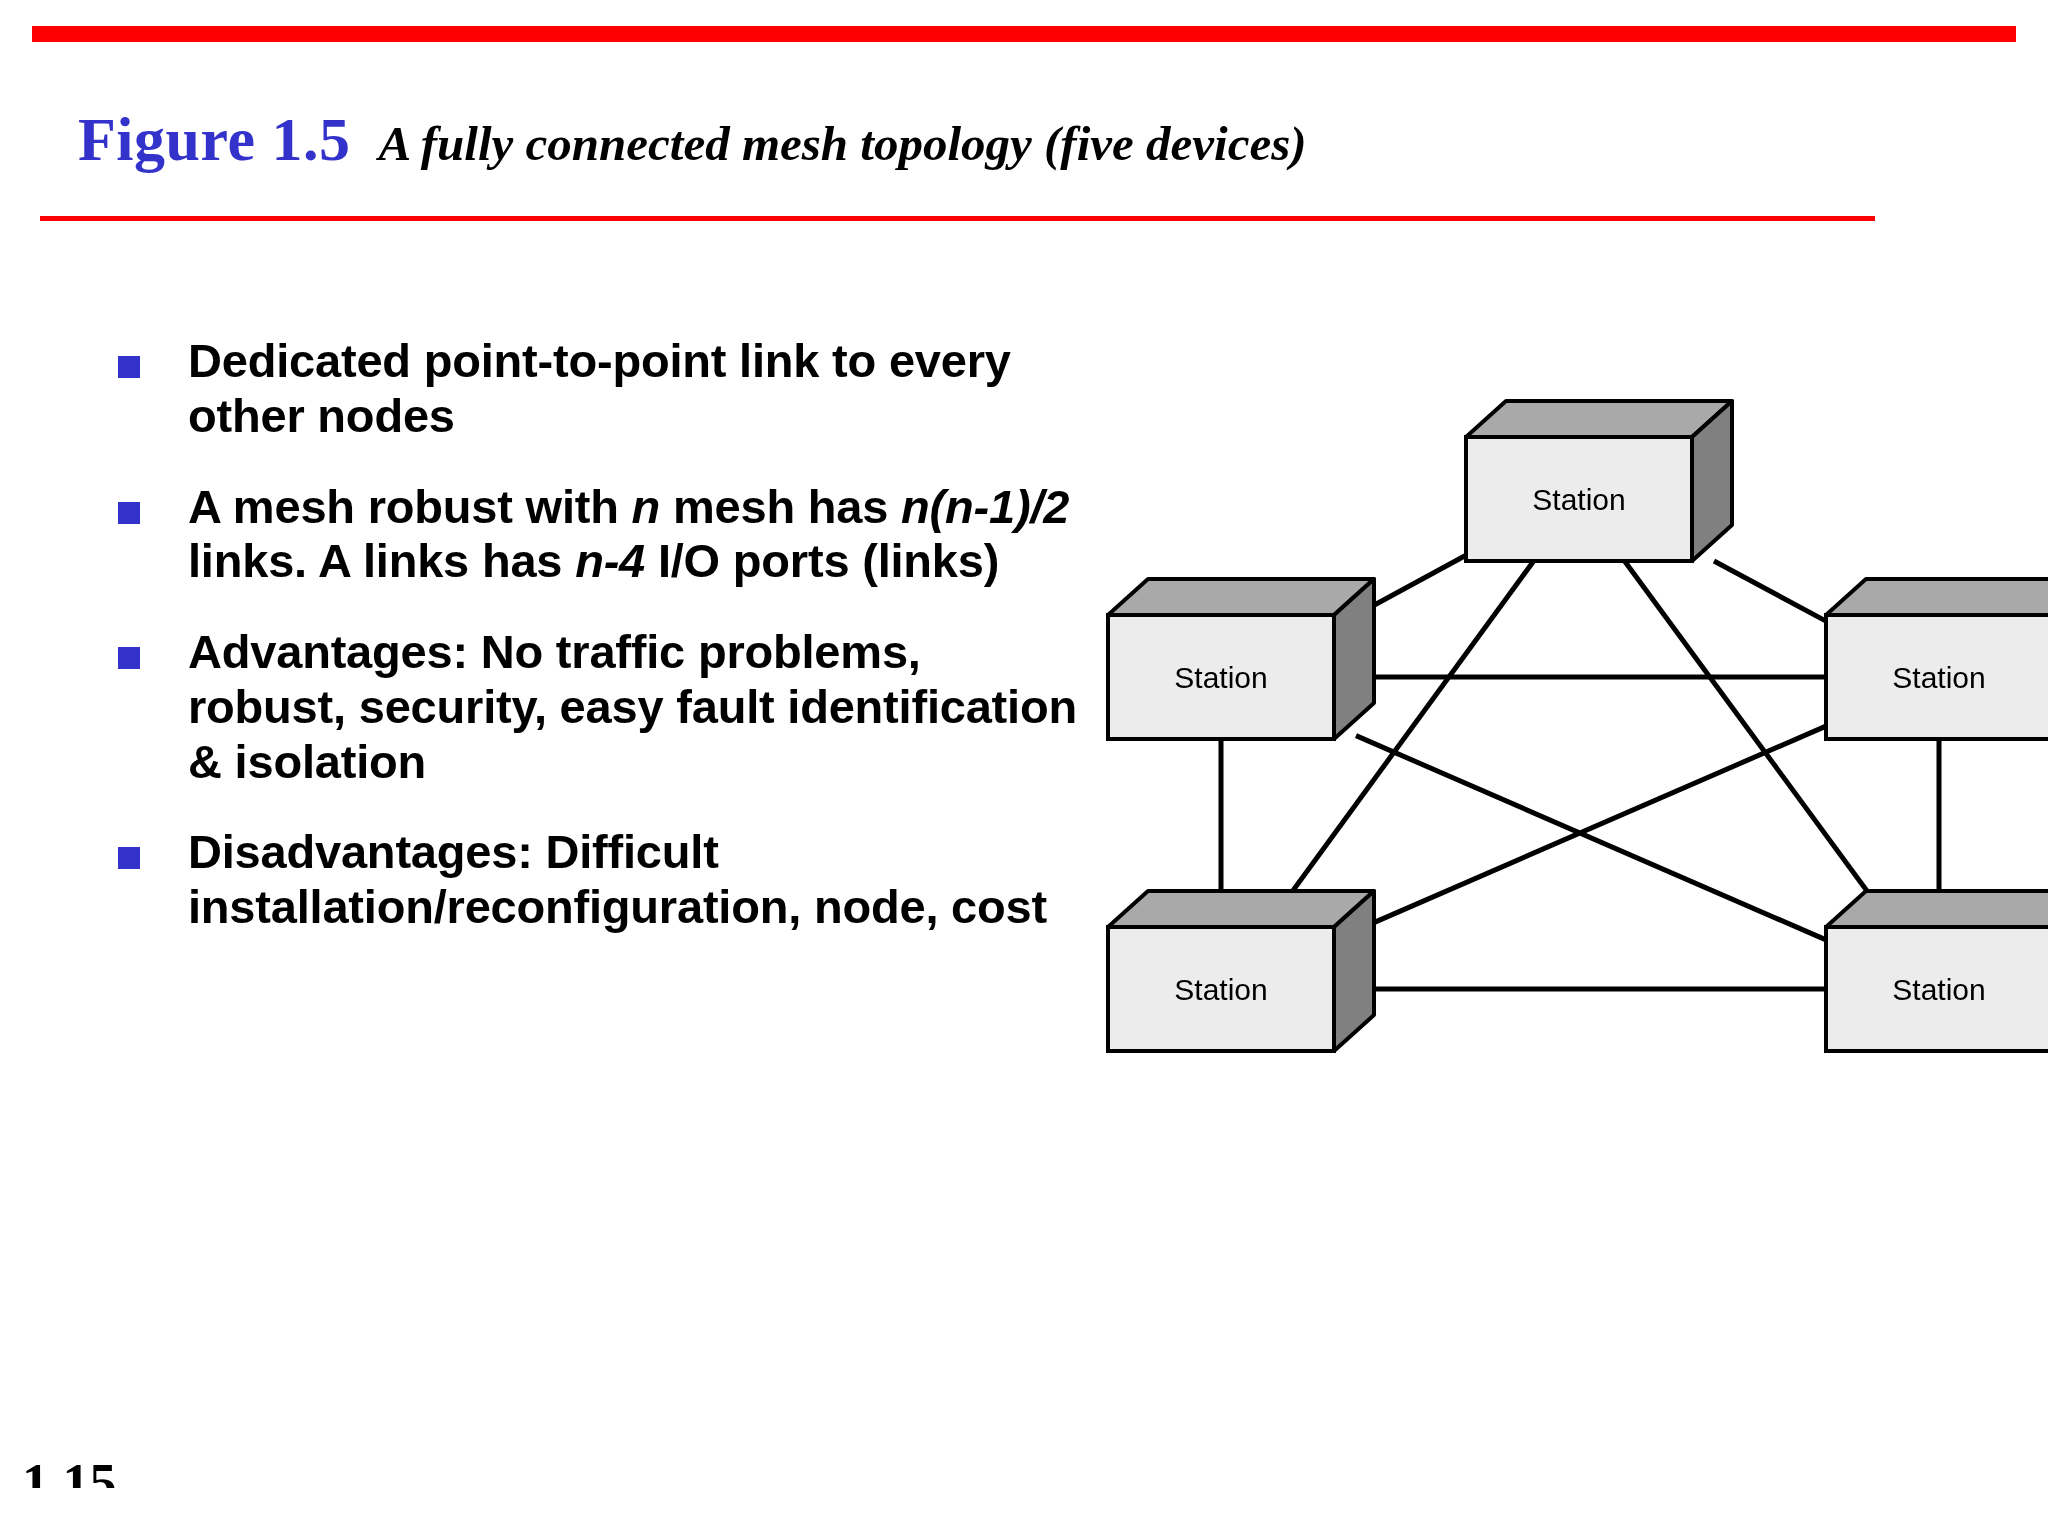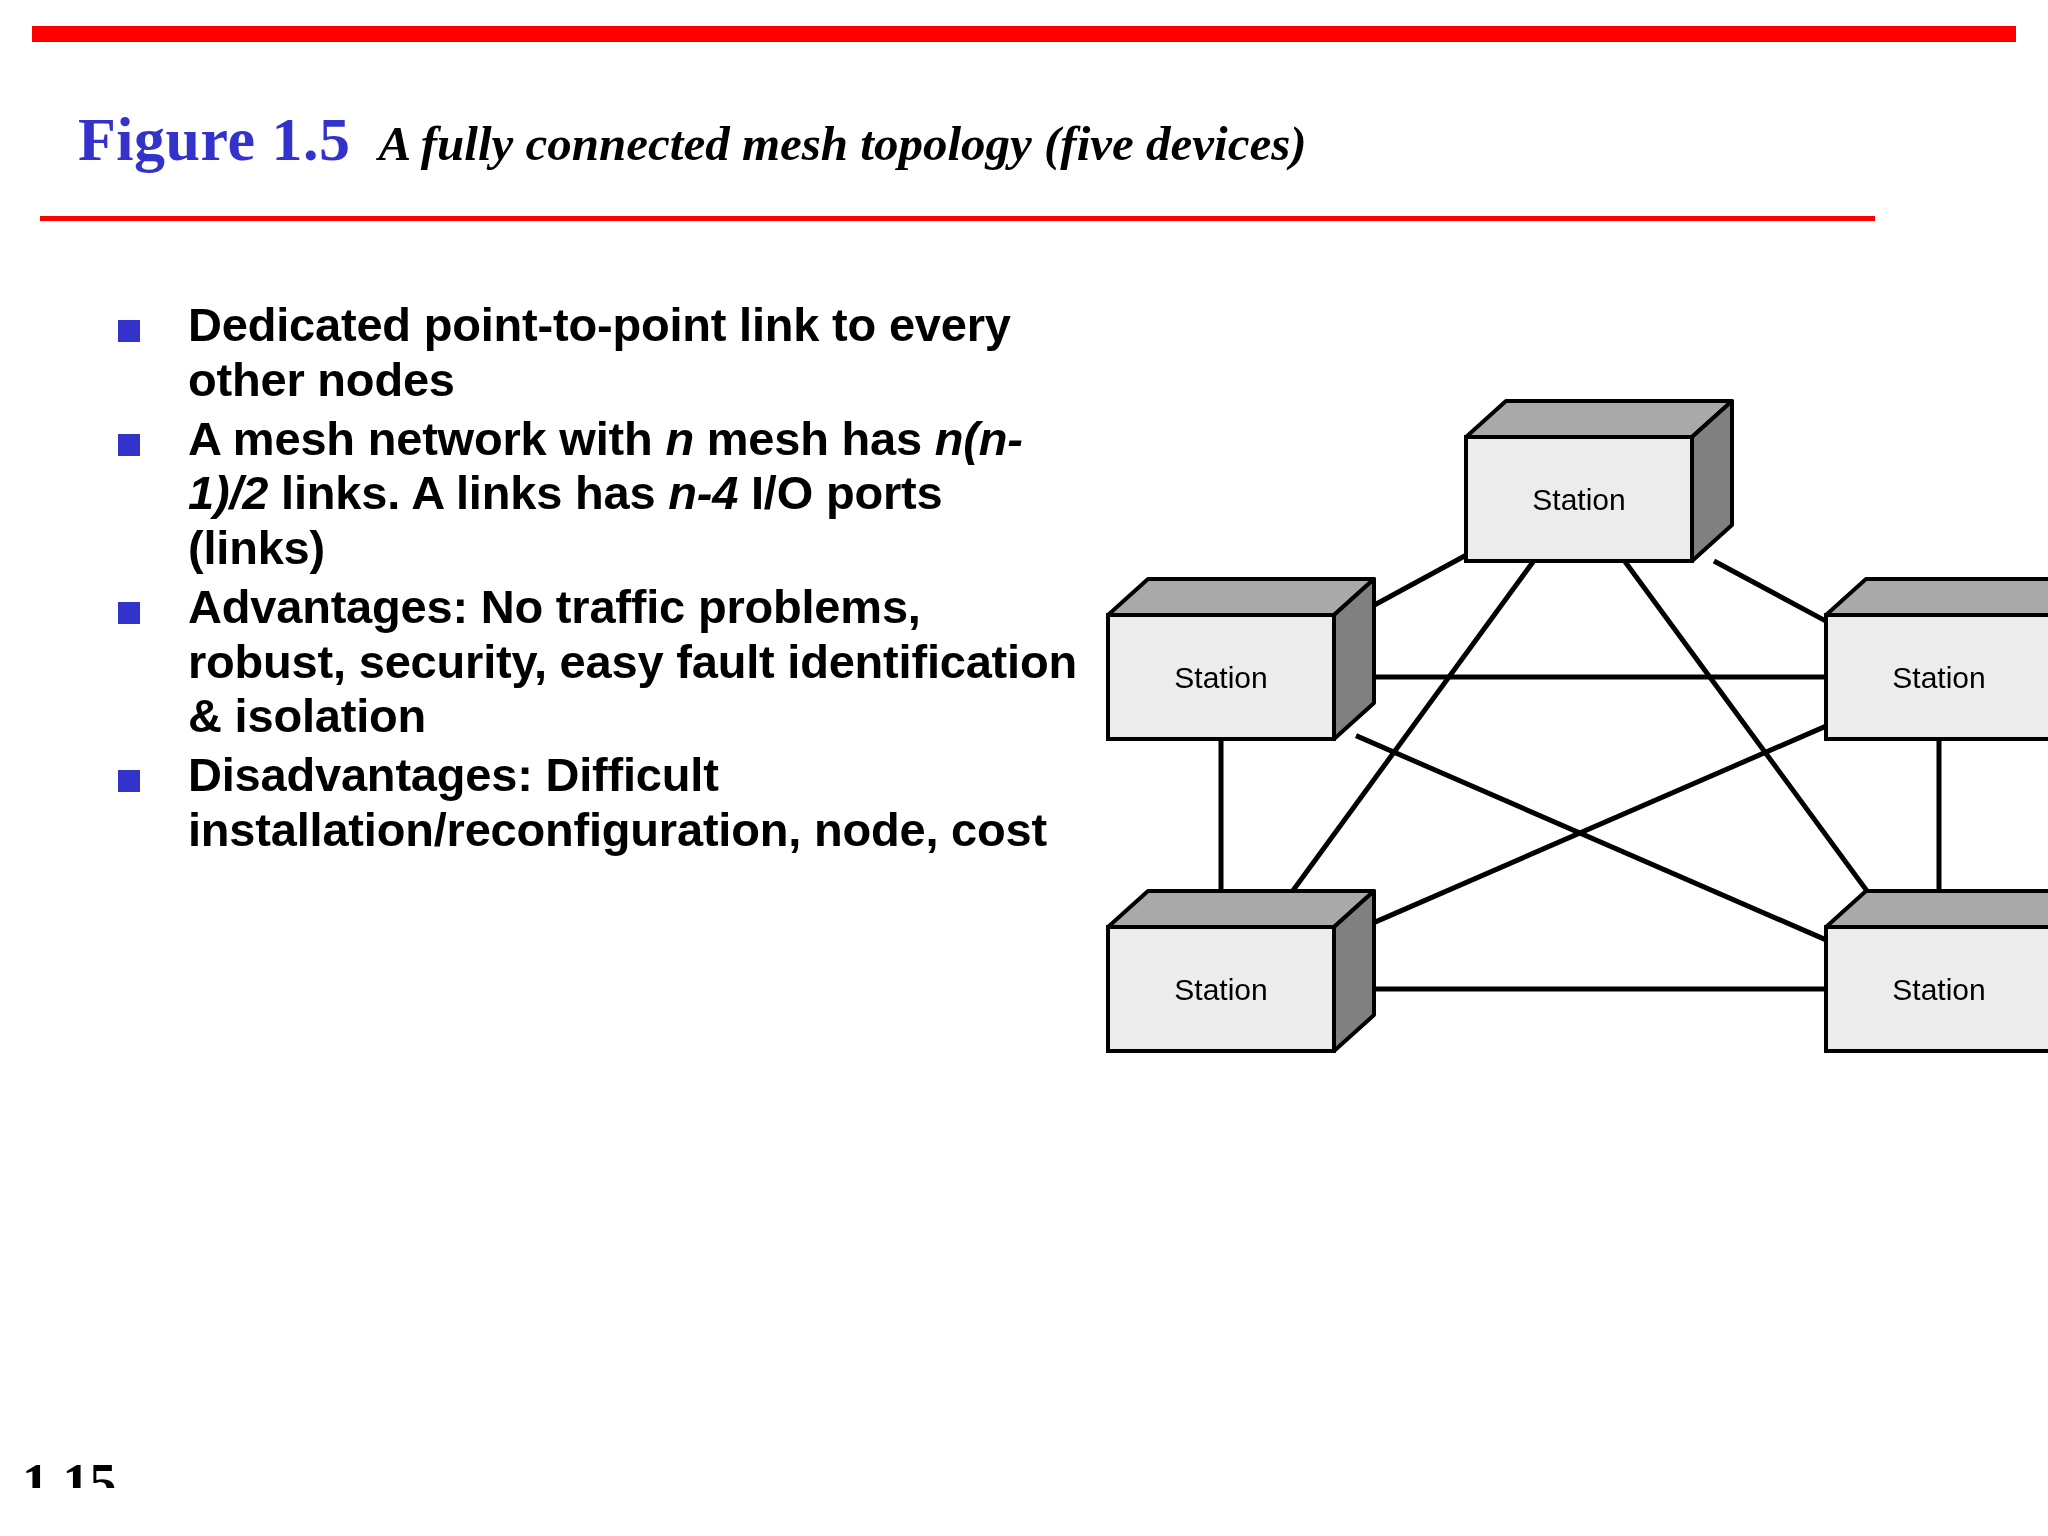--- a/index.html
+++ b/index.html
@@ -67,20 +67,21 @@
   .bullets {
     position: absolute;
     left: 118px;
     top: 298px;
     width: 1000px;
   }
   .bullet-row {
     display: flex;
     align-items: flex-start;
     margin-bottom: 4px;
+    margin-top: 36px;
   }
   .bullet-marker {
     width: 22px;
     height: 22px;
     background: #3333cc;
     flex: 0 0 auto;
     margin-top: 22px;
     margin-right: 48px;
   }
   .bullet-text {
@@ -142,21 +143,21 @@
 
   <div class="bullets">
 
     <div class="bullet-row">
       <span class="bullet-marker"></span>
       <span class="bullet-text"><span>Dedicated point-to-point link to every other nodes</span></span>
     </div>
 
     <div class="bullet-row">
       <span class="bullet-marker"></span>
-      <span class="bullet-text"><span>A mesh network with </span><i>n</i><span> mesh has </span><i>n(n-1)/2</i><span> links.  A links has </span><i>n-4</i><span> I/O ports (links)</span></span>
+      <span class="bullet-text"><span>A mesh robust with </span><i>n</i><span> mesh has </span><i>n(n-1)/2</i><span> links.  A links has </span><i>n-4</i><span> I/O ports (links)</span></span>
     </div>
 
     <div class="bullet-row">
       <span class="bullet-marker"></span>
       <span class="bullet-text"><span>Advantages: No traffic problems, robust, security, easy fault identification &amp; isolation</span></span>
     </div>
 
     <div class="bullet-row">
       <span class="bullet-marker"></span>
       <span class="bullet-text"><span>Disadvantages: Difficult installation/reconfiguration, node, cost</span></span>

